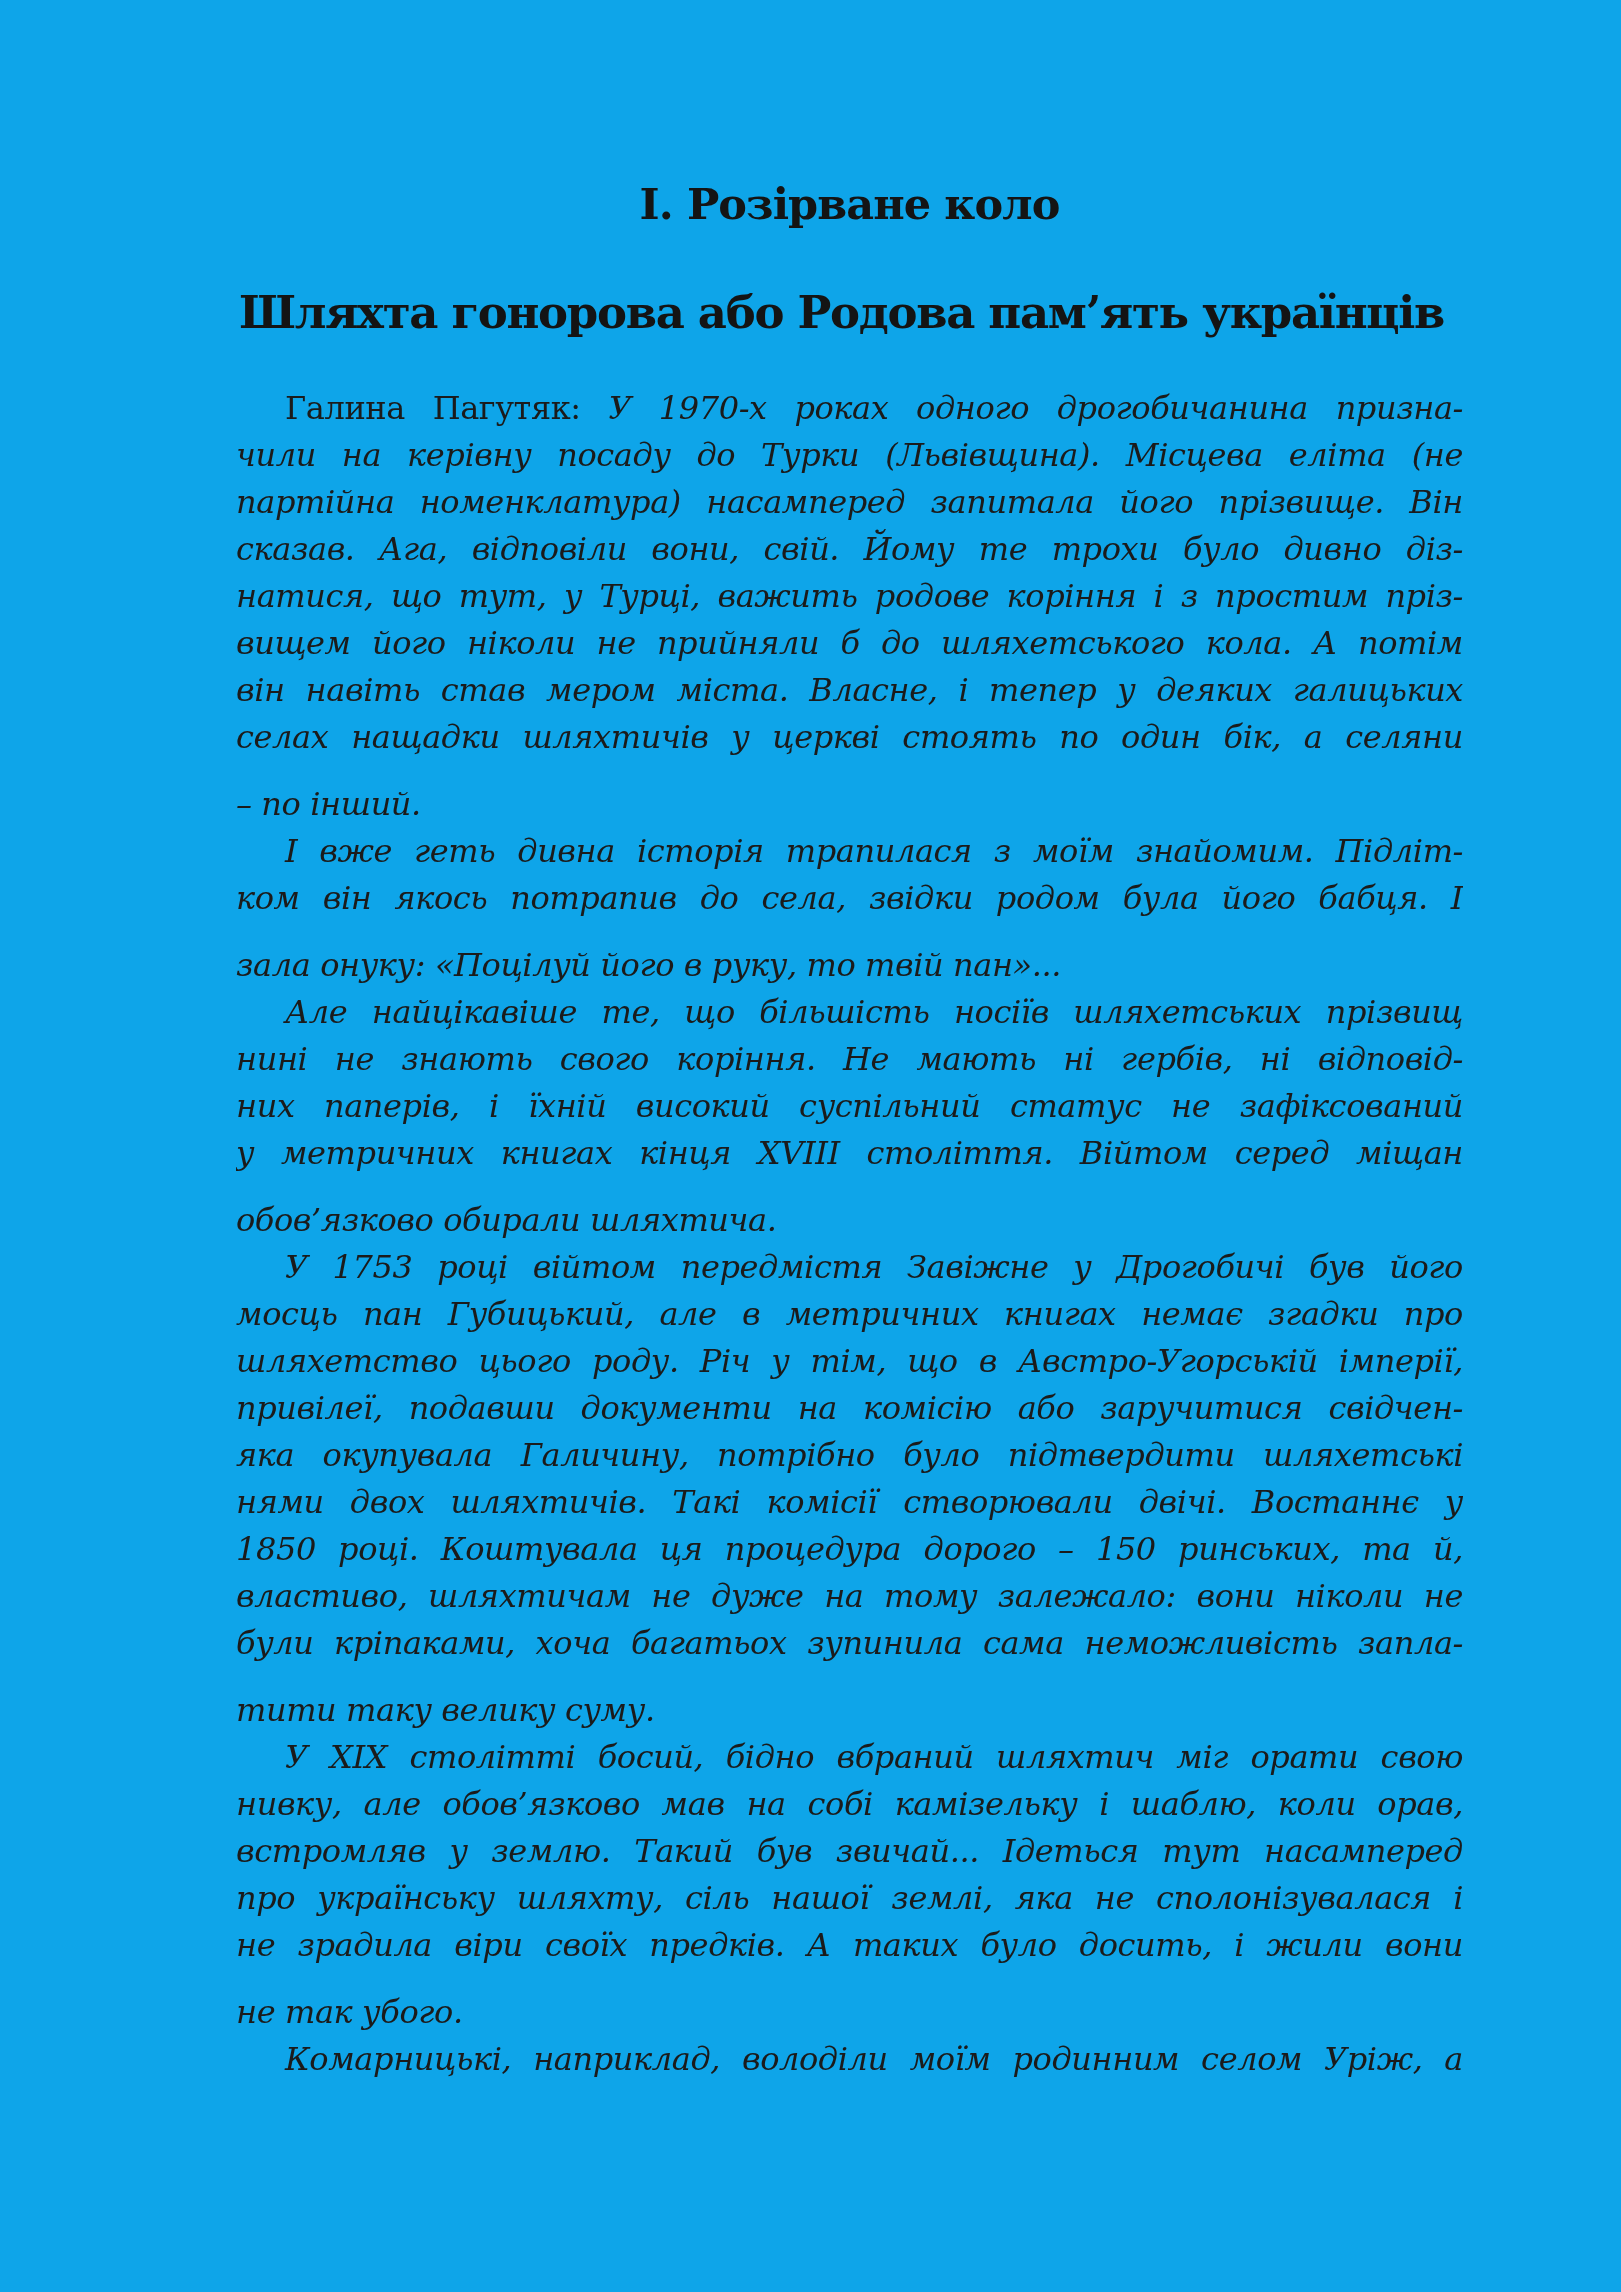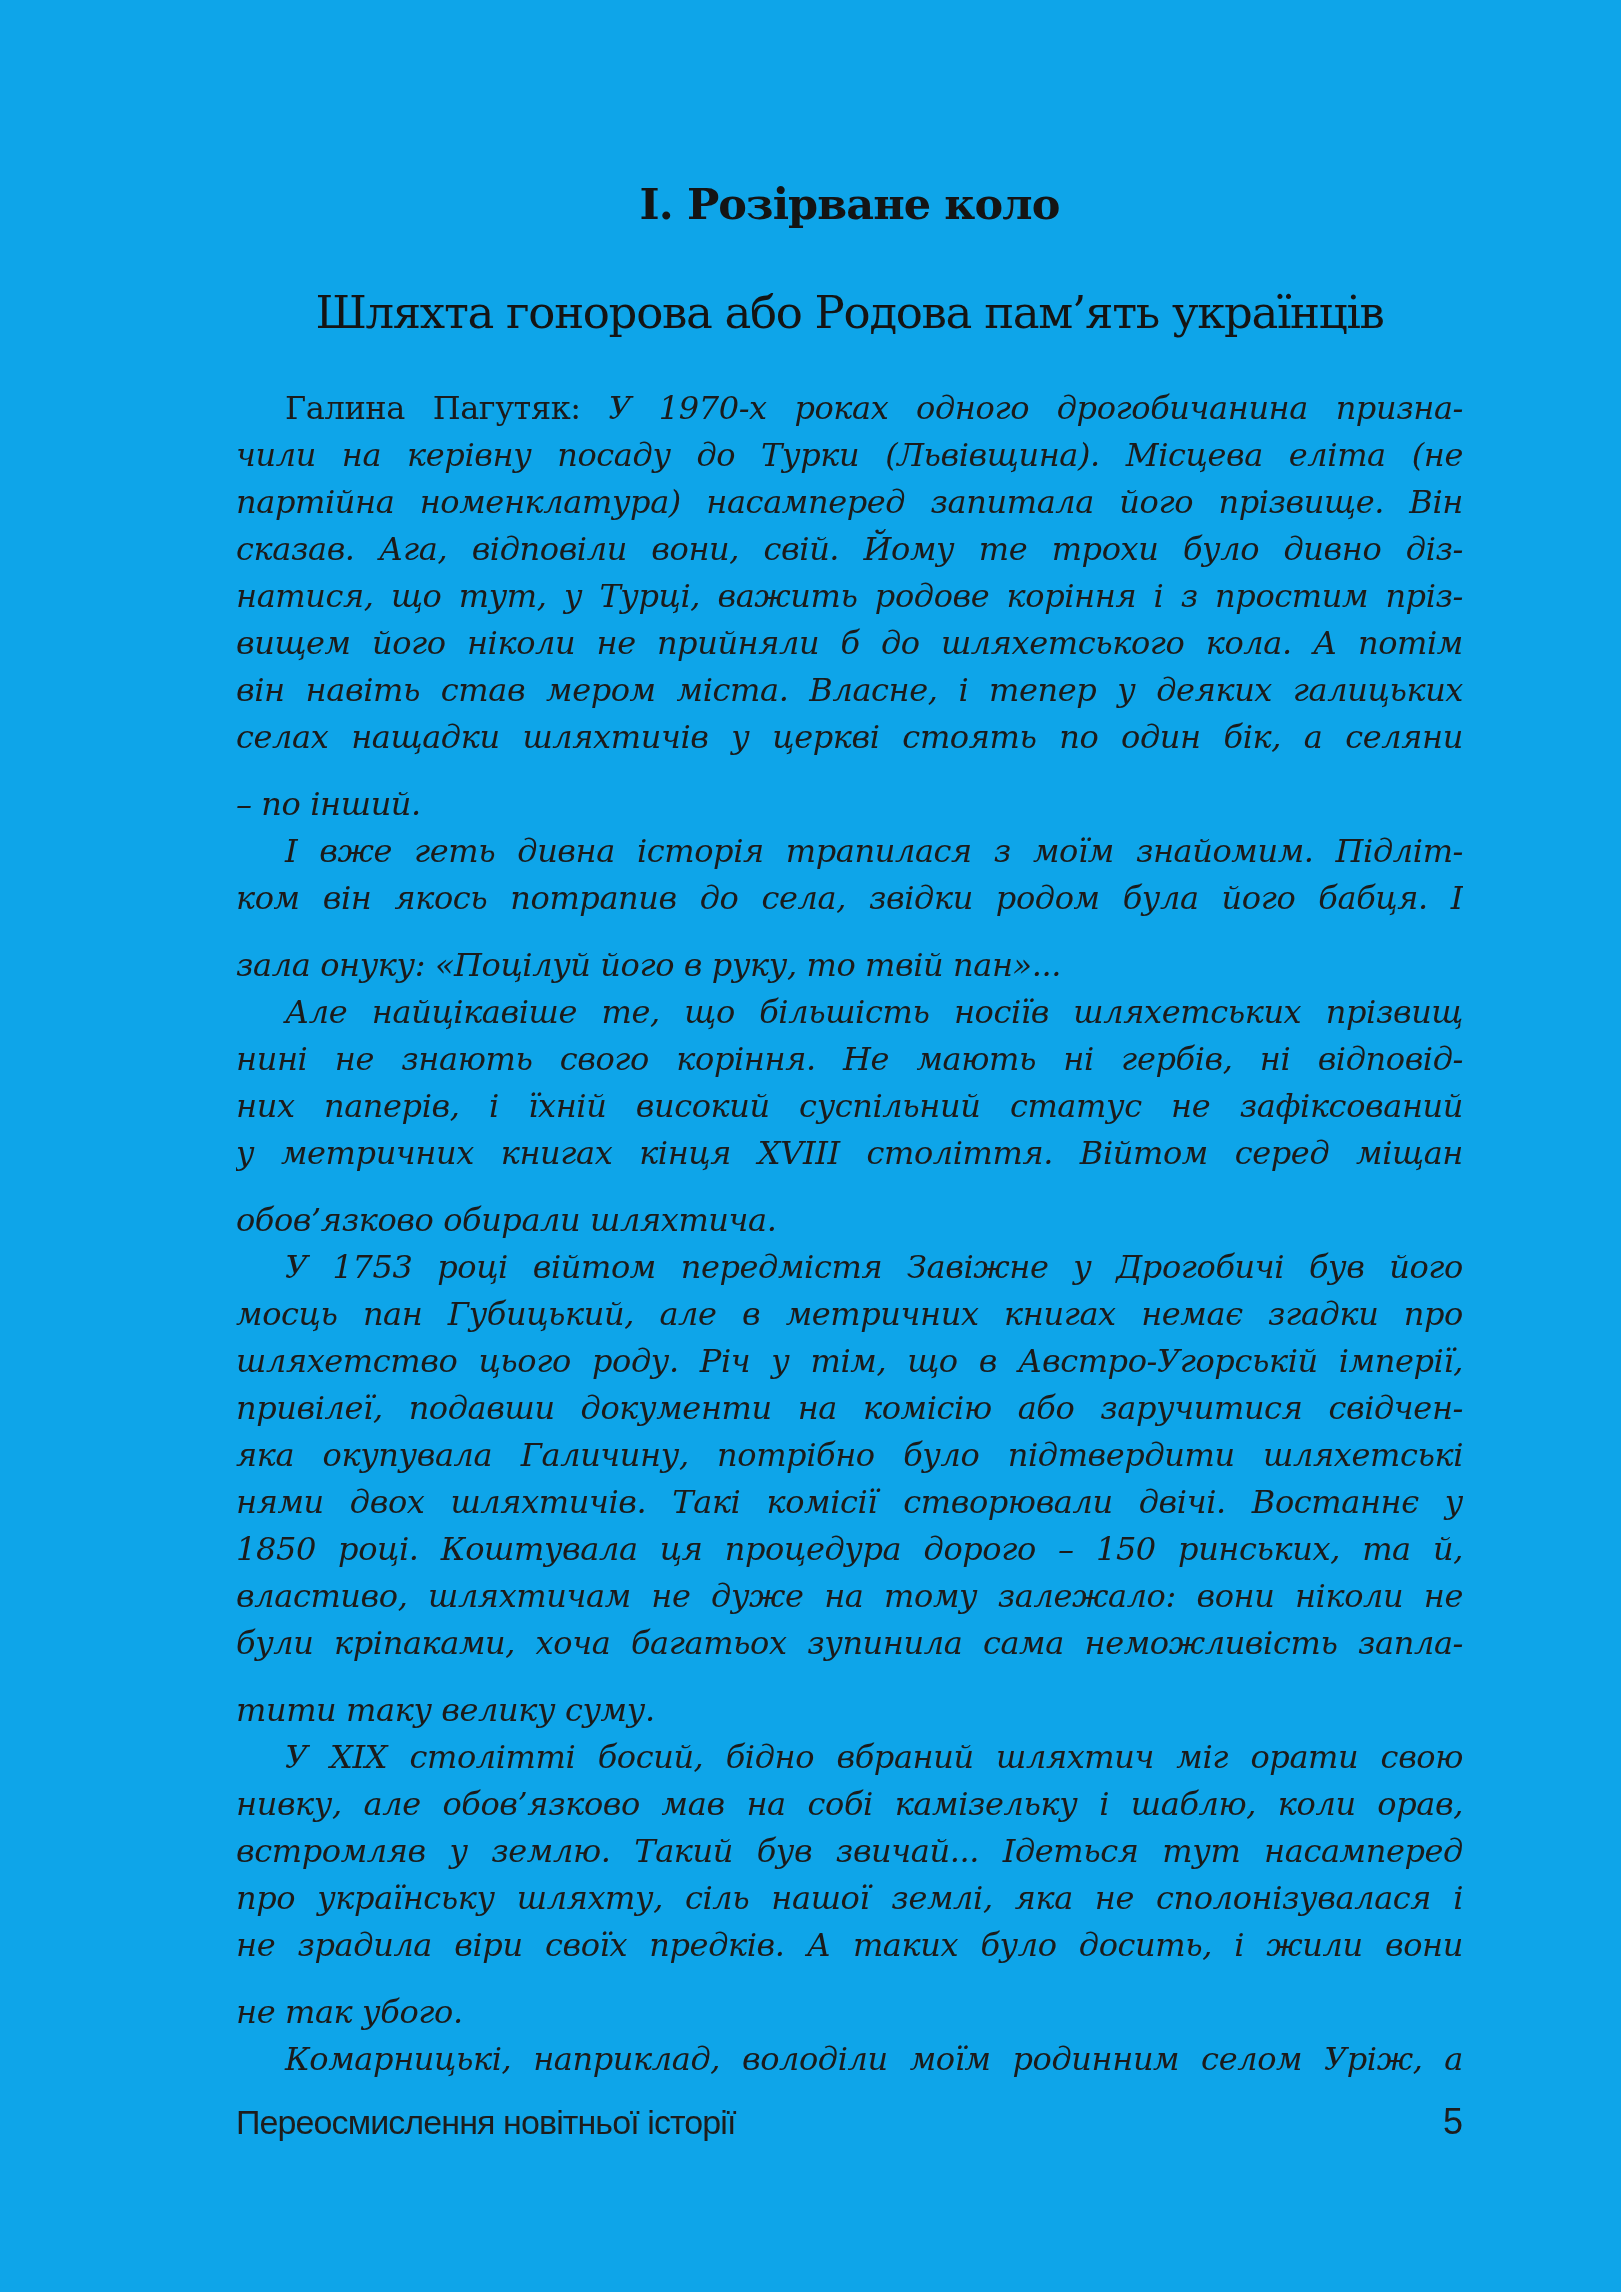--- a/index.html
+++ b/index.html
@@ -25,26 +25,26 @@
     font-family: "DejaVu Serif", "Liberation Serif", serif;
     font-weight: bold;
     font-size: 43px;
     line-height: 1.1;
     color: #141414;
     letter-spacing: -0.9px;
   }
   .section-title {
     position: absolute;
     top: 288px;
-    left: 236px;
+    left: 228px;
     width: 1227px;
     margin: 0;
     text-align: center;
     font-family: "DejaVu Serif", "Liberation Serif", serif;
-    font-weight: normal;
+    font-weight: bold;
     font-size: 45px;
     line-height: 1.1;
     color: #141414;
     letter-spacing: -1.3px;
   }
   .body-text {
     position: absolute;
     top: 385px;
     left: 236px;
     width: 1227px;
@@ -132,19 +132,15 @@
       <div class="line para-end">тити таку велику суму.</div>
       <div class="line indent">У XIX столітті босий, бідно вбраний шляхтич міг орати свою</div>
       <div class="line">нивку, але обов’язково мав на собі камізельку і шаблю, коли орав,</div>
       <div class="line">встромляв у землю. Такий був звичай... Ідеться тут насамперед</div>
       <div class="line">про українську шляхту, сіль нашої землі, яка не сполонізувалася і</div>
       <div class="line">не зрадила віри своїх предків. А таких було досить, і жили вони</div>
       <div class="line para-end">не так убого.</div>
       <div class="line indent">Комарницькі, наприклад, володіли моїм родинним селом Уріж, а</div>
     </div>
 
-  <div class="footer">
-    <span class="running-title">Переосмислення новітньої історії</span>
-    <span class="page-number">5</span>
-  </div>
 
 </div>
 
 
 </body></html>

